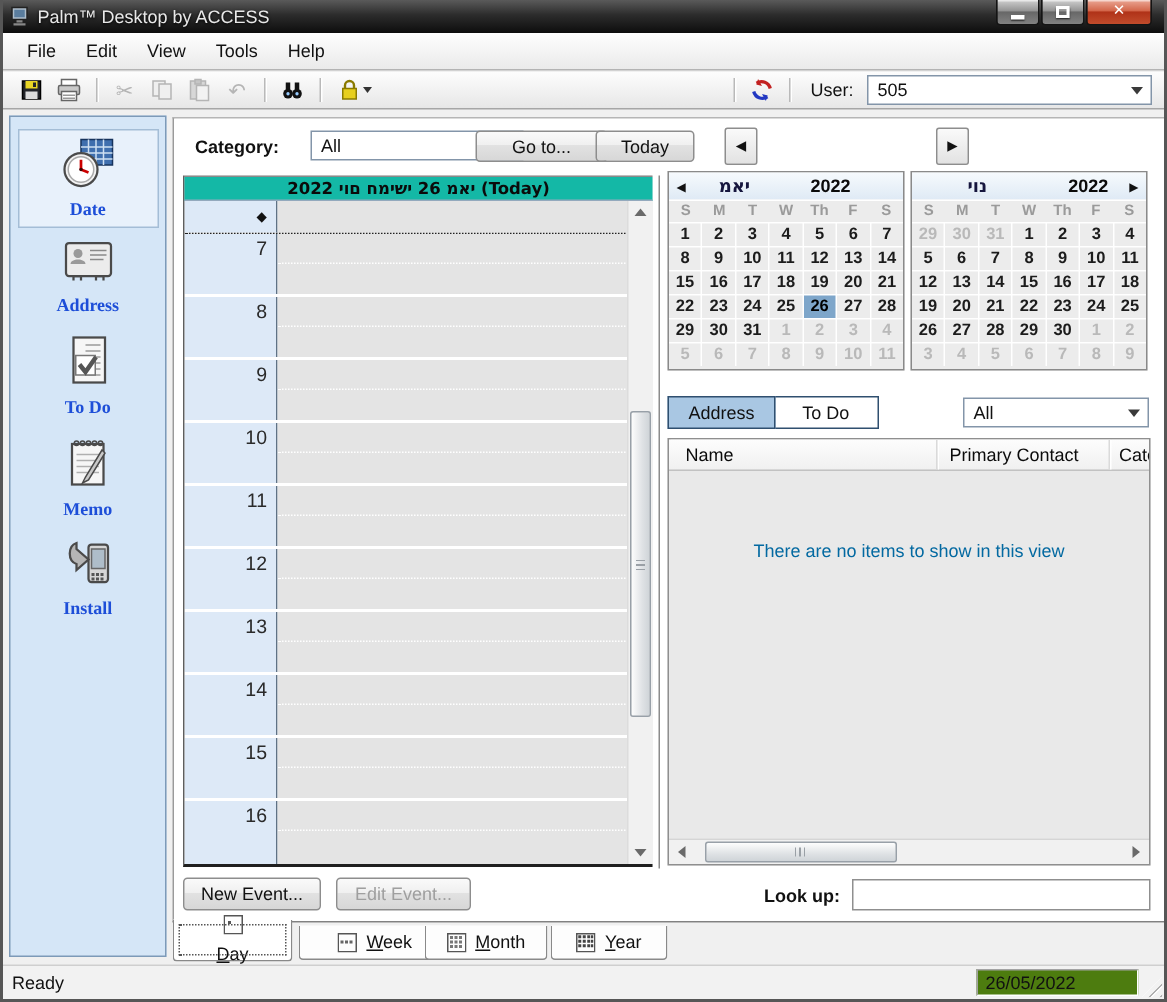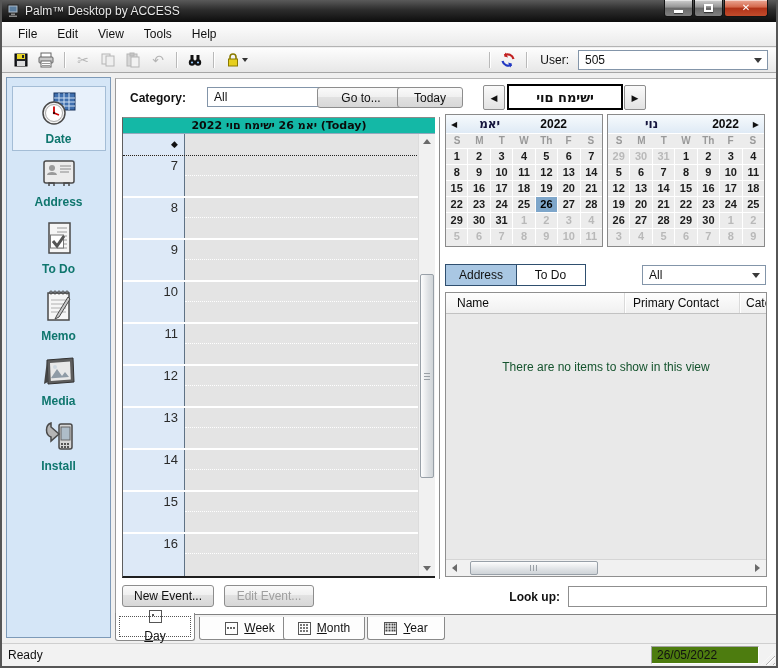--- a/index.html
+++ b/index.html
@@ -41,21 +41,21 @@
   .combo .arr{position:absolute;right:5px;top:50%;margin-top:-2px;width:0;height:0;
     border-left:4px solid transparent;border-right:4px solid transparent;border-top:5px solid #3a3a3a;}
   .user-combo{width:190px;}
 
   
   .sidebar{position:absolute;left:4px;top:77px;width:105px;height:561px;
     background:#d5e6f7;border:1px solid #7d9ab8;padding-top:6px;}
   .side-item{width:94px;margin:2px auto;padding:5px 0 4px;display:flex;flex-direction:column;
     align-items:center;gap:3px;border:1px solid transparent;}
   .side-item.selected{background:#e8f1fb;border:1px solid #a4bdd6;}
-  .side-label{font-weight:bold;color:#0f766e;}
+  .side-label{font-weight:bold;color:#1d4ed8;font-family:Liberation Serif, serif;}
 
   
   .main{position:absolute;left:113px;top:78px;width:662px;height:537px;background:#fff;
     border:1px solid #9a9a9a;border-top:1px solid #b5b5b5;border-bottom:1px solid #818181;}
 
   .cat-label{position:absolute;left:128px;top:91px;font-weight:bold;}
   .cat-combo{position:absolute;left:205px;top:87px;width:142px;}
   .btn{position:absolute;display:flex;align-items:center;justify-content:center;color:#111;
     background:linear-gradient(#fafafa,#f0f0f0 45%,#e2e2e2 46%,#d7d7d7);
     border:1px solid #8d8d8d;border-radius:3px;}
@@ -124,21 +124,21 @@
   .filter-combo{position:absolute;left:640px;top:265px;width:124px;}
   .list{position:absolute;left:443px;top:292px;width:322px;height:285px;border:1px solid #8f8f8f;
     background:#e9e9e9;overflow:hidden;}
   .list-header{display:flex;height:21px;background:linear-gradient(#fdfdfd,#f0f0f0);
     border-bottom:1px solid #c2c2c2;}
   .lh-col{line-height:20px;border-right:1px solid #dadada;box-shadow:1px 0 0 #fff;
     padding-left:11px;white-space:nowrap;overflow:hidden;color:#0b0b0b;}
   .lh-col:nth-child(1){width:179px;}
   .lh-col:nth-child(2){width:115px;padding-left:8px;}
   .lh-col:nth-child(3){flex:1;padding-left:6px;border-right:none;}
-  .empty{margin-top:46px;text-align:center;color:#14532d;}
+  .empty{margin-top:46px;text-align:center;color:#0369a1;}
   .hsb{position:absolute;left:0;right:0;bottom:0;height:17px;background:#f1f1f1;border-top:1px solid #d5d5d5;}
   .hsb-arrow{position:absolute;top:4px;width:0;height:0;border-top:4px solid transparent;border-bottom:4px solid transparent;}
   .hsb-left{left:6px;border-right:5px solid #6a6a6a;}
   .hsb-right{right:6px;border-left:5px solid #6a6a6a;}
   .hthumb{position:absolute;left:24px;width:128px;top:1px;bottom:1px;border:1px solid #98a0a8;border-radius:2px;
     background:linear-gradient(#fdfdfd,#dfe2e5 60%,#cfd4d8);}
   .hthumb::after{content:"";position:absolute;top:3px;bottom:3px;left:50%;margin-left:-4px;width:8px;
     background:repeating-linear-gradient(90deg,#9aa0a6 0 1px,transparent 1px 3px);}
 
   
@@ -340,30 +340,20 @@
               <line x1="7" y1="11" x2="22" y2="11"></line>
               <line x1="7" y1="15" x2="22" y2="15"></line>
               <line x1="7" y1="19" x2="22" y2="19"></line>
               <line x1="7" y1="23" x2="22" y2="23"></line>
             </g>
             <path d="M24 8L13 26l-2 4 4-2L26 10z" fill="#c9c9c9" stroke="#4a4a4a"></path>
           </svg></div>
         <div class="side-label">Memo</div>
       </div>
       <div class="side-item">
-        <div class="side-icon"><svg width="36" height="32" viewBox="0 0 36 32">
-            <path d="M6 4l26-2 1 24-26 2z" fill="#5d5d5d" stroke="#333"></path>
-            <path d="M9 7l20-1.5 0.8 18-20 1.5z" fill="#e8e8e8"></path>
-            <path d="M10 22l6-9 5 7 3-4 4 5-17 1.3z" fill="#8f9ba6"></path>
-            <circle cx="14" cy="11" r="2" fill="#cfd8e0"></circle>
-            <path d="M6 4L3 28l4-2" fill="#444"></path>
-          </svg></div>
-        <div class="side-label">Media</div>
-      </div>
-      <div class="side-item">
         <div class="side-icon"><svg width="34" height="32" viewBox="0 0 34 32">
             <rect x="17" y="3" width="13" height="25" rx="2" fill="#d6d6d6" stroke="#4a4a4a" stroke-width="1.5"></rect>
             <rect x="19" y="6" width="9" height="13" fill="#aebdc9" stroke="#666"></rect>
             <g fill="#555">
               <rect x="19" y="22" width="2" height="2"></rect>
               <rect x="22" y="22" width="2" height="2"></rect>
               <rect x="25" y="22" width="2" height="2"></rect>
               <rect x="19" y="25" width="2" height="2"></rect>
               <rect x="22" y="25" width="2" height="2"></rect>
               <rect x="25" y="25" width="2" height="2"></rect>
@@ -377,21 +367,20 @@
   <div class="main"></div>
 
   <span class="cat-label" style="position:absolute;left:128px;top:91px;font-weight:bold;">Category:</span>
   <div class="combo cat-combo">
     <span>All</span>
     <span class="arr"></span>
   </div>
   <div class="btn goto-btn">Go to...</div>
   <div class="btn today-btn">Today</div>
   <div class="navbtn nav-prev">◀</div>
-  <div class="nav-display he">יום חמישי</div>
   <div class="navbtn nav-next">▶</div>
 
   <div class="dayview">
     <div class="dv-header he">2022 יום חמישי 26 מאי (Today)</div>
     <div class="dv-body">
       <div class="drow">
         <div class="dlabel">◆</div>
         <div class="dcell"></div>
       </div>
     <div class="hrow">

